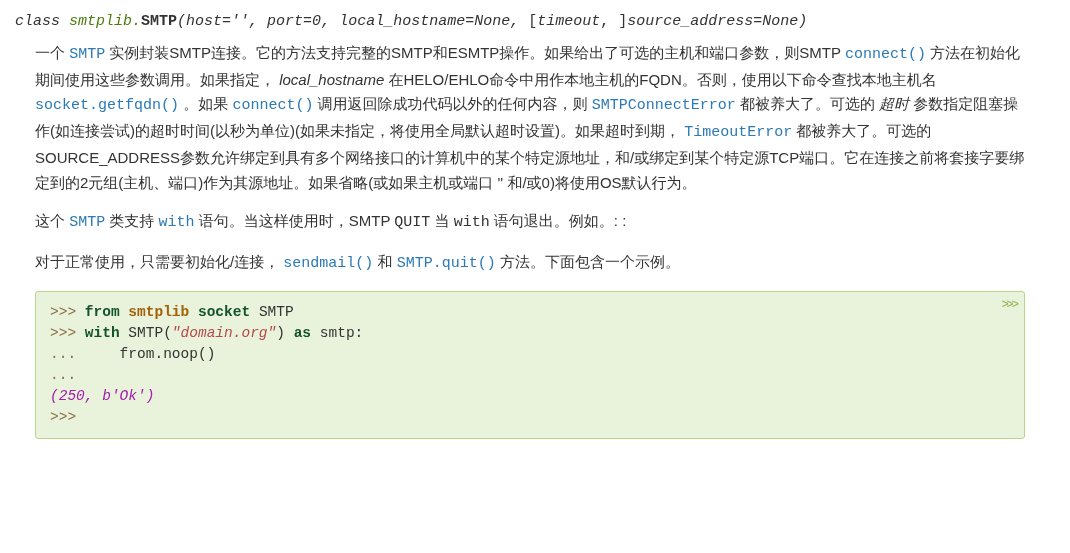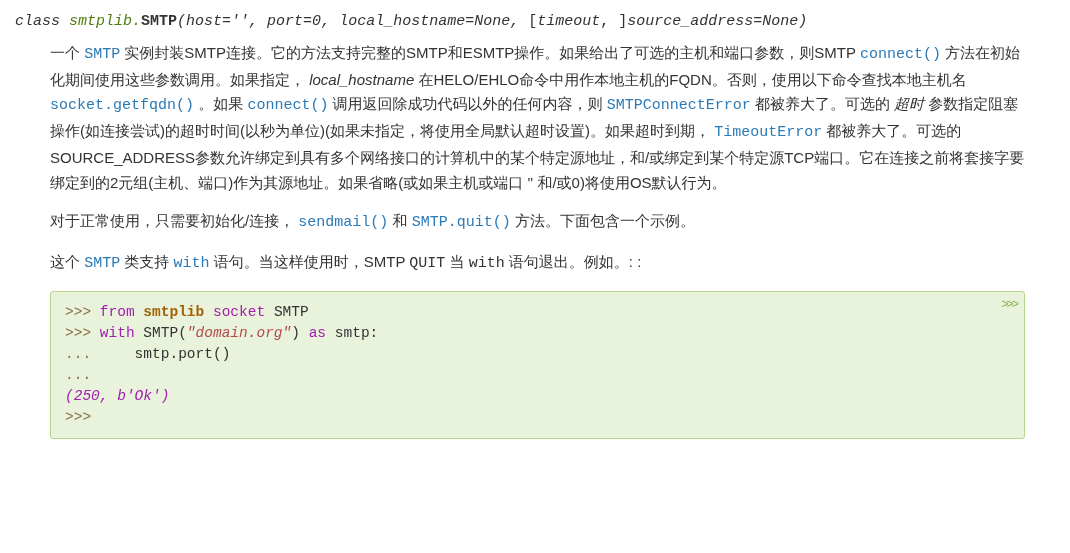--- a/index.html
+++ b/index.html
@@ -15,21 +15,21 @@
   .signature {
     font-family: Consolas, "Courier New", monospace;
     font-size: 15px;
     margin-bottom: 6px;
   }
   .signature .kw { font-style: italic; color: #333; }
   .signature .pre { color: #4d7c0f; font-style: italic; }
   .signature .cls { font-weight: bold; }
   .signature .params { font-style: italic; color: #333; margin-top: 8px; }
   .desc {
-    margin-left: 35px;
+    margin-left: 20px;
   }
   .desc p { margin: 0 0 14px 0; }
   a.api {
     color: #2b7ab6;
     font-family: Consolas, "Courier New", monospace;
     text-decoration: none;
   }
   .ital { font-style: italic; }
   .mono { font-family: Consolas, "Courier New", monospace; color:#333; }
   .codebox {
@@ -47,47 +47,47 @@
   }
   .chev {
     position: absolute;
     top: 5px; right: 7px;
     color: #8ab34a;
     font-size: 12px;
     cursor: pointer;
     letter-spacing: -2px;
   }
   .c-prompt { color: #8b6f45; }
-  .c-kw { color: #a21caf; font-weight: normal; }
+  .c-kw { color: #14532d; font-weight: bold; }
   .c-name { color: #a16207; font-weight: bold; }
   .c-str { color: #b54a4a; font-style: italic; }
   .c-out { color: #a21caf; font-style: italic; }
 </style>
 </head>
 <body>
 
 <div class="signature">
   <span class="kw">class</span>
   <span class="pre">smtplib.</span><span class="cls">SMTP</span><span class="params">(<span>host=''</span>, <span>port=0</span>, <span>local_hostname=None</span>, </span><span>[</span><span class="params">timeout</span><span>, ]</span><span class="params">source_address=None</span><span class="params">)</span>
 </div>
 
 <div class="desc">
 
 <p>
 <span>一个 </span><a class="api">SMTP</a><span> 实例封装SMTP连接。它的方法支持完整的SMTP和ESMTP操作。如果给出了可选的主机和端口参数，则SMTP </span><a class="api">connect()</a><span> 方法在初始化期间使用这些参数调用。如果指定， </span><span class="ital">local_hostname</span><span> 在HELO/EHLO命令中用作本地主机的FQDN。否则，使用以下命令查找本地主机名 </span><a class="api">socket.getfqdn()</a><span> 。如果 </span><a class="api">connect()</a><span> 调用返回除成功代码以外的任何内容，则 </span><a class="api">SMTPConnectError</a><span> 都被养大了。可选的 </span><span class="ital">超时</span><span> 参数指定阻塞操作(如连接尝试)的超时时间(以秒为单位)(如果未指定，将使用全局默认超时设置)。如果超时到期， </span><a class="api">TimeoutError</a><span> 都被养大了。可选的SOURCE_ADDRESS参数允许绑定到具有多个网络接口的计算机中的某个特定源地址，和/或绑定到某个特定源TCP端口。它在连接之前将套接字要绑定到的2元组(主机、端口)作为其源地址。如果省略(或如果主机或端口 ''  和/或0)将使用OS默认行为。</span>
 </p>
 
 <p>
-<span>对于正常使用，只需要初始化/连接， </span><a class="api">sendmail()</a><span> 和 </span><a class="api">SMTP.quit()</a><span> 方法。下面包含一个示例。</span>
+<span>这个 </span><a class="api">SMTP</a><span> 类支持 </span><a class="api">with</a><span> 语句。当这样使用时，SMTP </span><span class="mono">QUIT</span><span> 当 </span><span class="mono">with</span><span> 语句退出。例如。: :</span>
 </p>
 
 <p>
-<span>这个 </span><a class="api">SMTP</a><span> 类支持 </span><a class="api">with</a><span> 语句。当这样使用时，SMTP </span><span class="mono">QUIT</span><span> 当 </span><span class="mono">with</span><span> 语句退出。例如。: :</span>
+<span>对于正常使用，只需要初始化/连接， </span><a class="api">sendmail()</a><span> 和 </span><a class="api">SMTP.quit()</a><span> 方法。下面包含一个示例。</span>
 </p>
 
 <div class="codebox"><span class="chev">&gt;&gt;&gt;</span><span class="c-prompt">&gt;&gt;&gt; </span><span class="c-kw">from</span> <span class="c-name">smtplib</span> <span class="c-kw">socket</span> <span>SMTP</span>
 <span class="c-prompt">&gt;&gt;&gt; </span><span class="c-kw">with</span> <span>SMTP</span>(<span class="c-str">"domain.org"</span>) <span class="c-kw">as</span> <span>smtp</span>:
-<span class="c-prompt">... </span><span>    smtp.port()</span>
+<span class="c-prompt">... </span><span>    from.noop()</span>
 <span class="c-prompt">... </span>
 <span class="c-out">(250, b'Ok')</span>
 <span class="c-prompt">&gt;&gt;&gt;</span></div>
 
 </div>
 
 </body></html>

